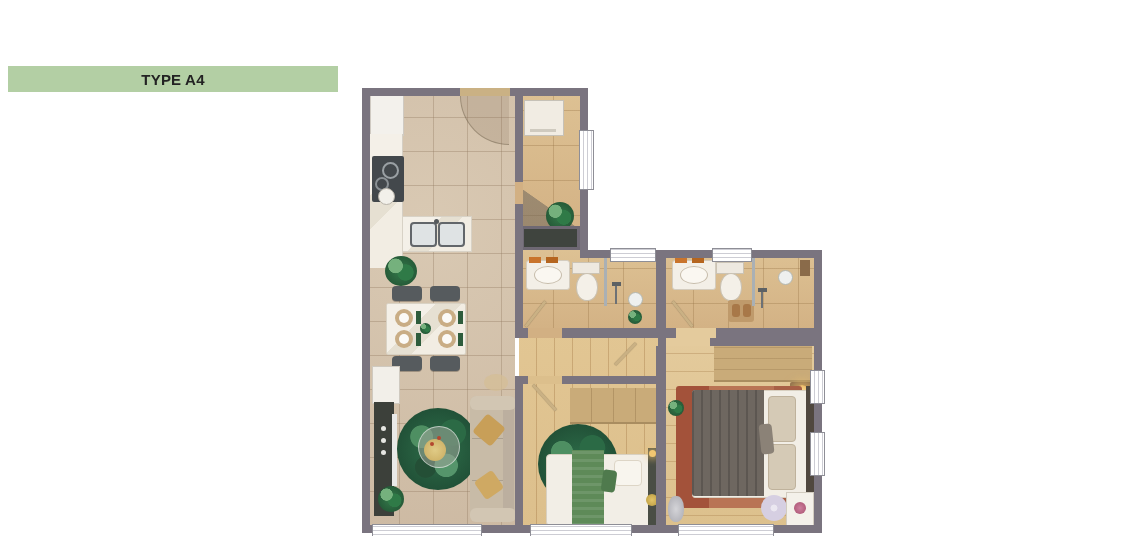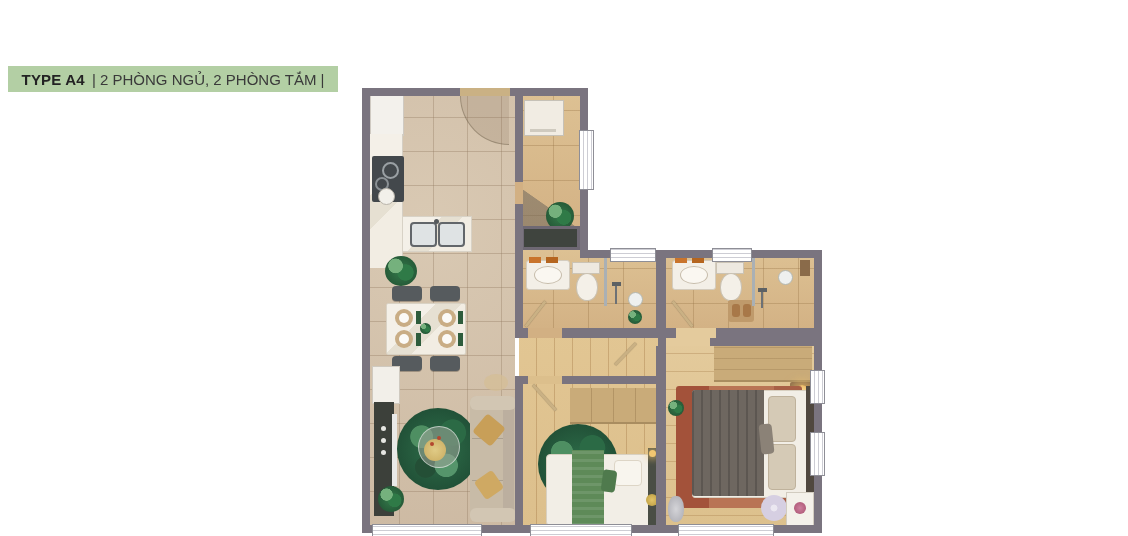--- a/index.html
+++ b/index.html
@@ -47,21 +47,20 @@
   .mat{position:absolute;background:#bf9a6b;border-radius:3px;}
   .pillow{position:absolute;border-radius:4px;}
 </style>
 </head>
 <body>
 
 <div class="canvas">
 
   <div class="hdr">
     <span class="t1">TYPE A4</span>
-    <span class="t2">| 2 PHÒNG NGỦ, 2 PHÒNG TẮM |</span>
   </div>
 
   <div class="abs tile" style="left:366px;top:56px;width:149px;height:433px;"></div>
   <div class="abs btile" style="left:519px;top:56px;width:65px;height:158px;"></div>
   <div class="abs btile" style="left:519px;top:214px;width:303px;height:88px;"></div>
   <div class="abs woodV" style="left:519px;top:292px;width:147px;height:205px;"></div>
   <div class="abs woodH" style="left:666px;top:292px;width:156px;height:205px;"></div>
 
   <div class="abs" style="left:370px;top:58px;width:32px;height:40px;background:#f3f1ec;border:1px solid #cfcac2;"></div>
   <div class="abs marble" style="left:368px;top:98px;width:34px;height:134px;border-right:1px solid #d5cfc4;"></div>

